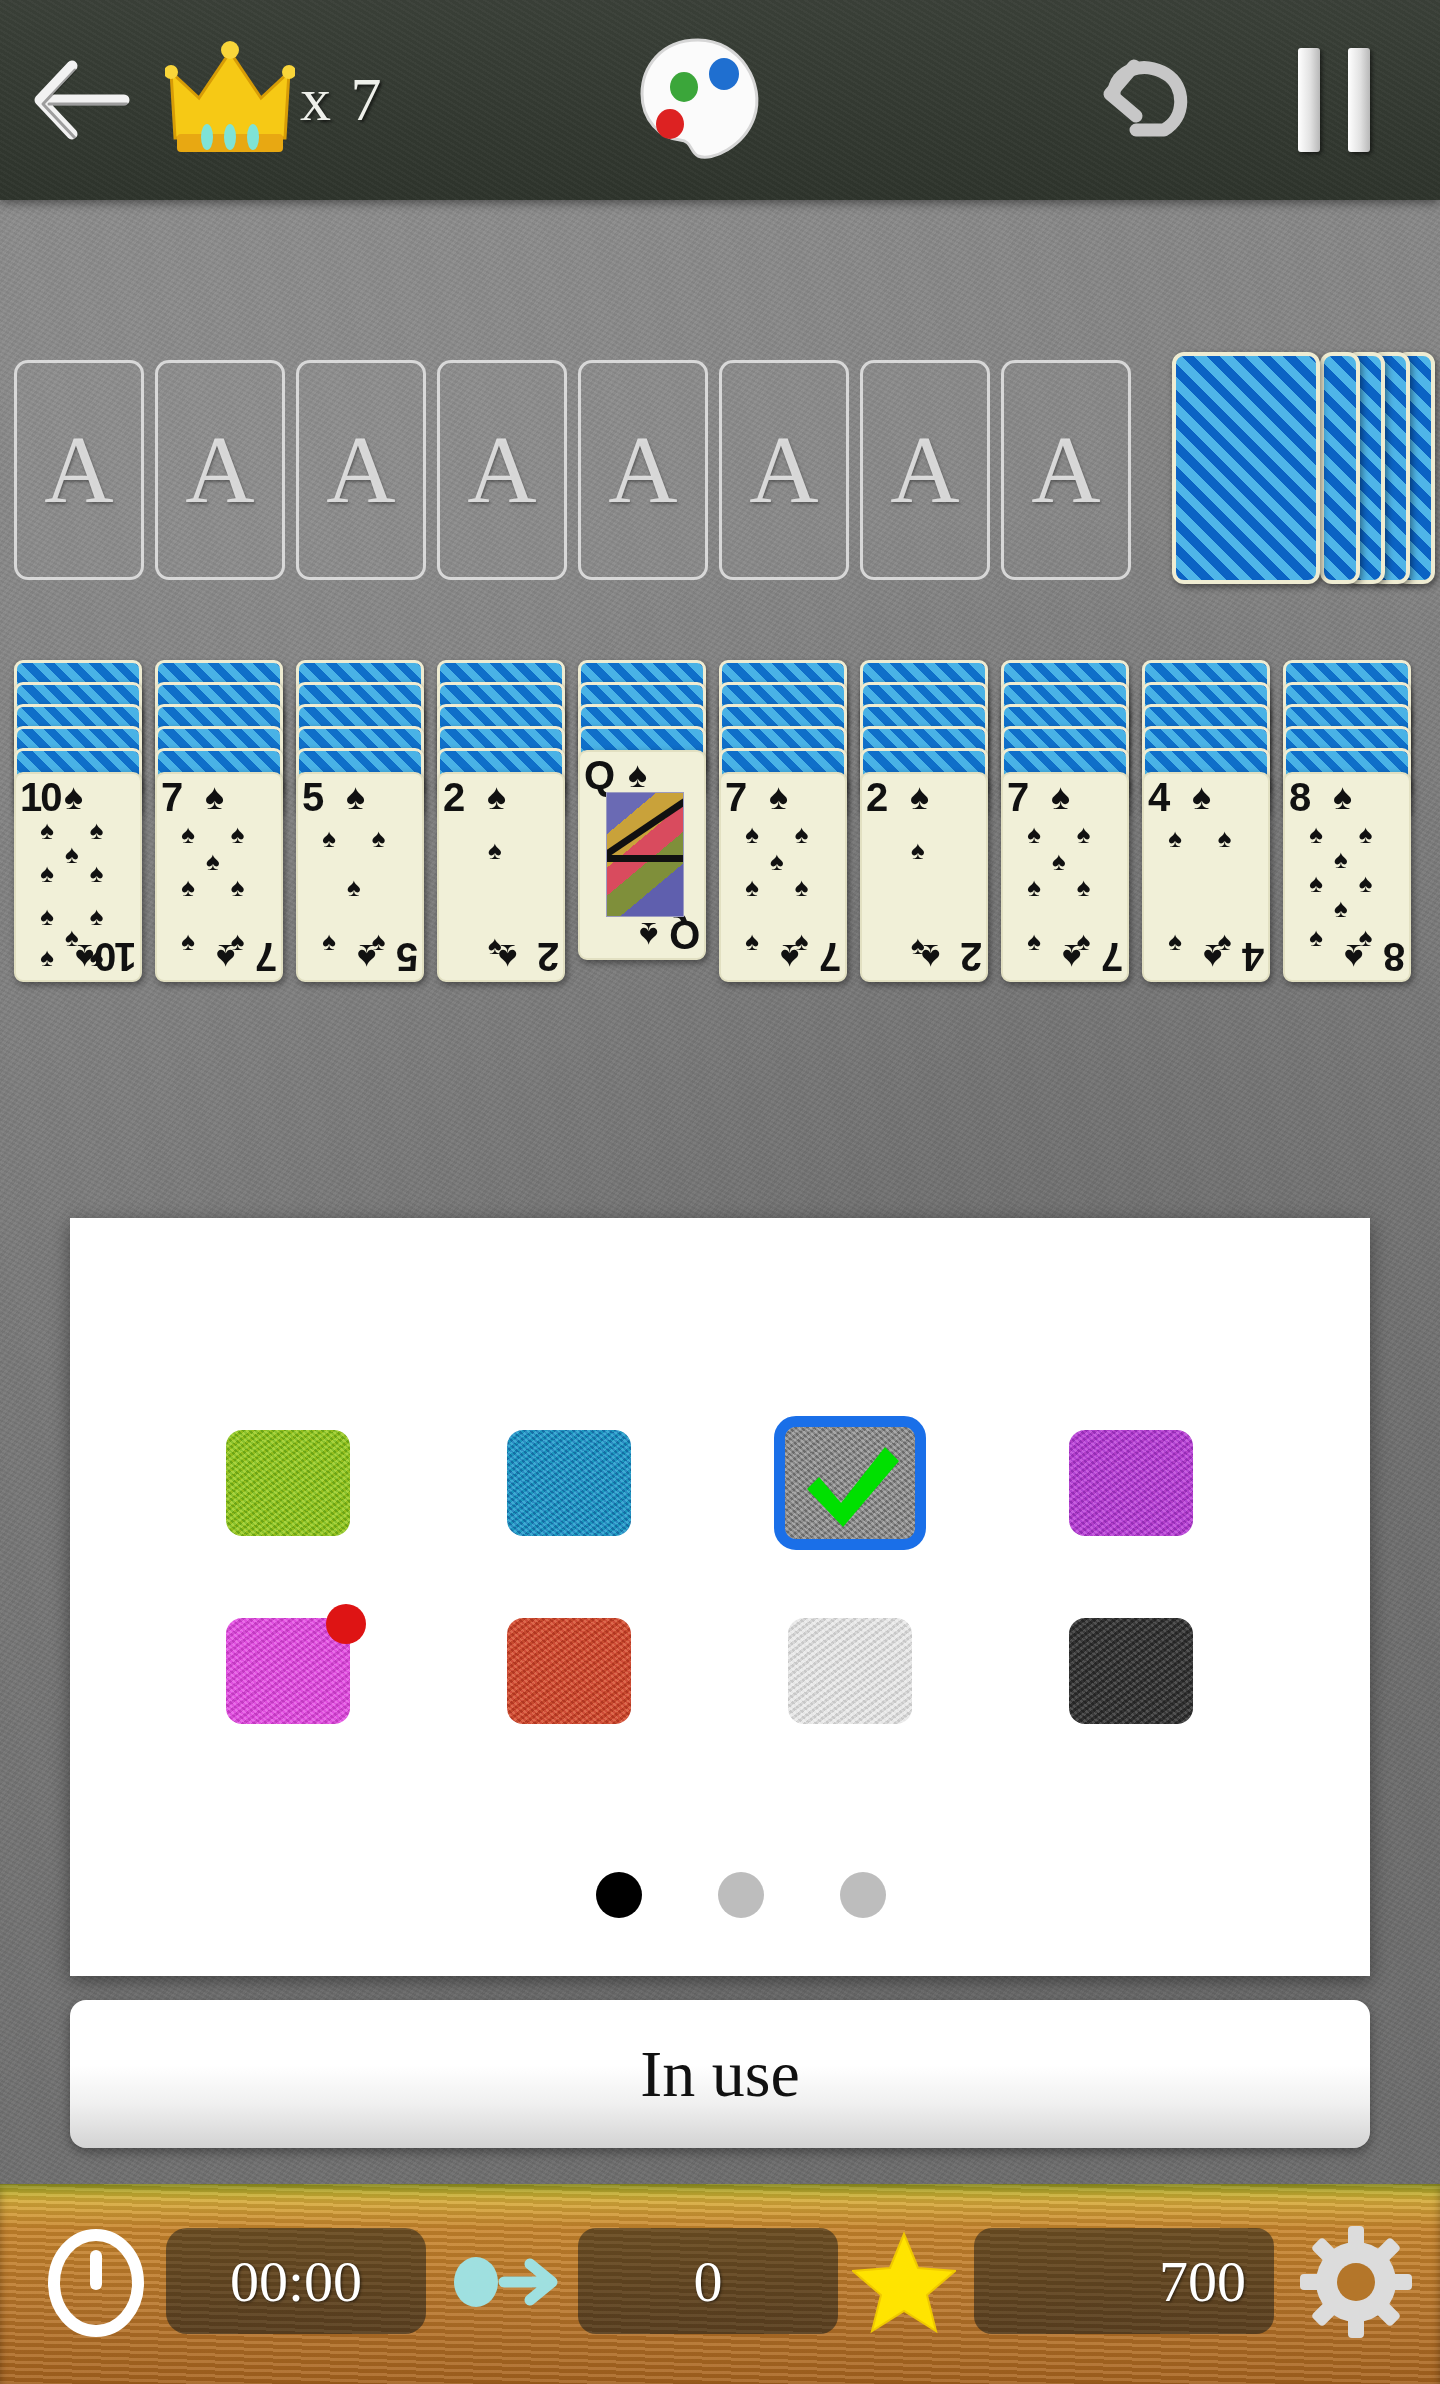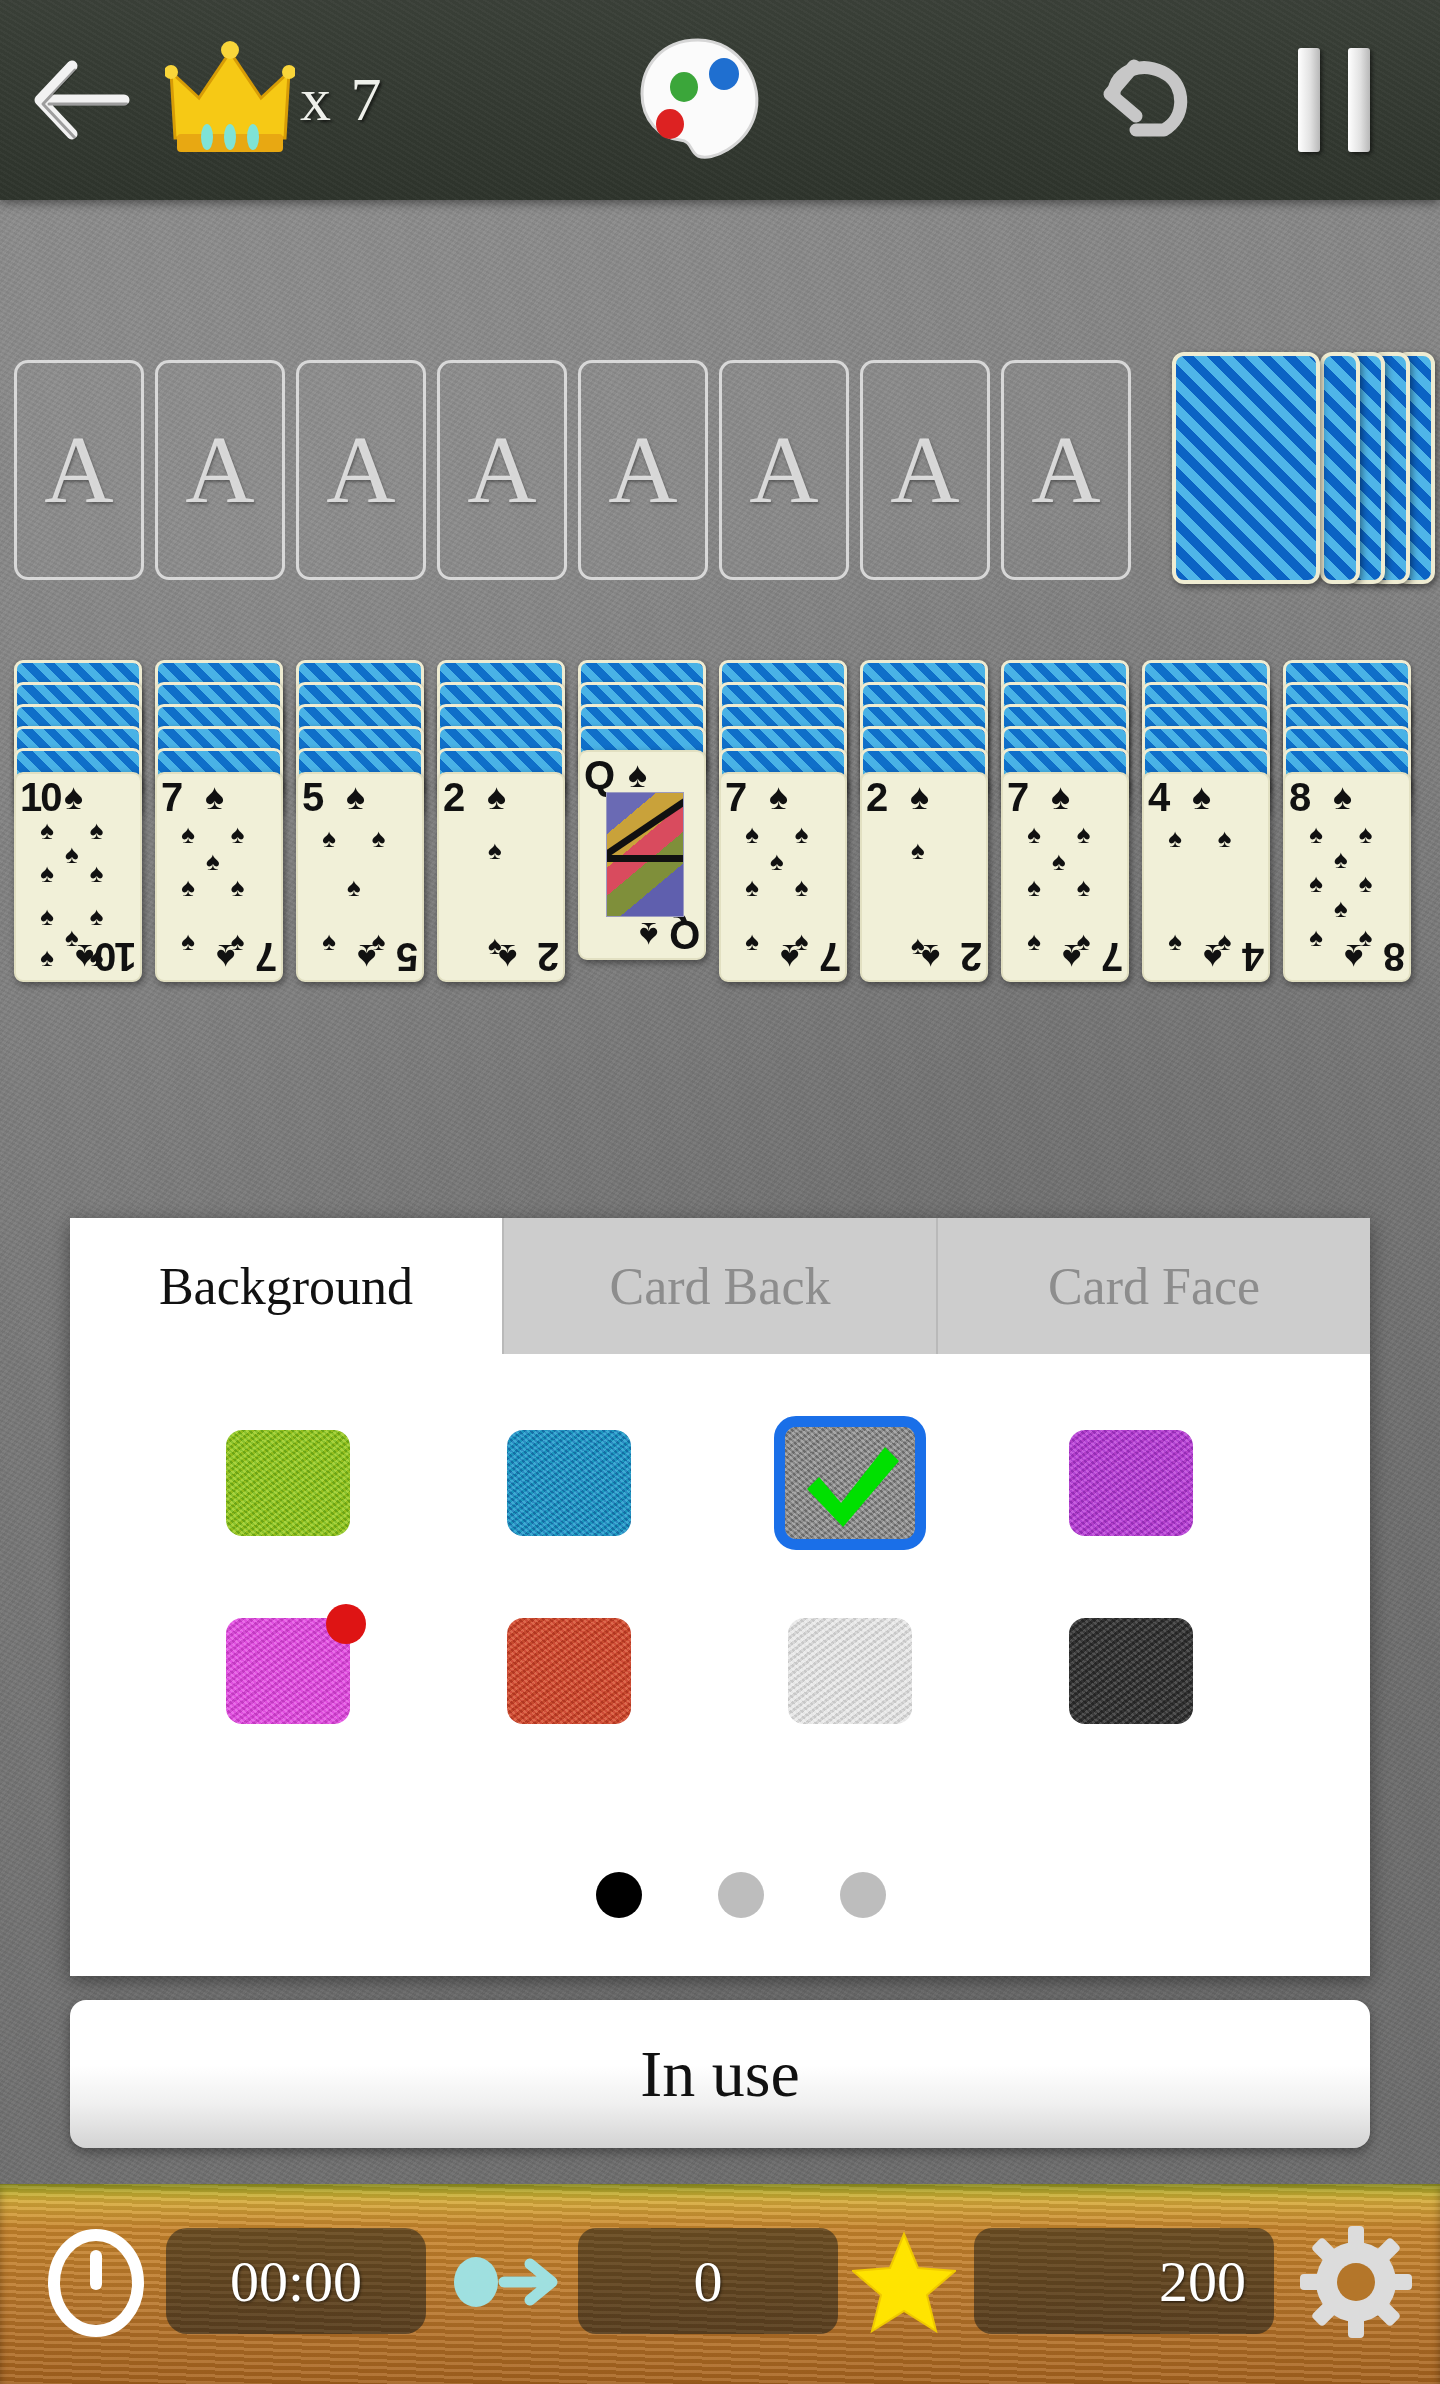--- a/index.html
+++ b/index.html
@@ -428,31 +428,20 @@
         <span class="pip" style="left: calc(30% - 13px); top: calc(38% + 18px);">♠</span>
         <span class="pip" style="left: calc(70% - 13px); top: calc(38% + 18px);">♠</span>
         <span class="pip" style="left: calc(50% - 13px); top: calc(50% + 18px);">♠</span>
         <span class="pip" style="left: calc(30% - 13px); top: calc(64% + 18px);">♠</span>
         <span class="pip" style="left: calc(70% - 13px); top: calc(64% + 18px);">♠</span>
       </div>
     </div>
   </div>
 
 <div class="panel">
-  <div class="tabs">
-      <div class="tab active">
-        <span>Background</span>
-      </div>
-      <div class="tab">
-        <span>Card Back</span>
-      </div>
-      <div class="tab">
-        <span>Card Face</span>
-      </div>
-    </div>
   <div class="swatch-area">
       <div class="sw-wrap" style="left: 156px; top: 76px;">
         <div class="sw" style="background-color: rgb(140, 196, 28);"></div>
       </div>
       <div class="sw-wrap" style="left: 437px; top: 76px;">
         <div class="sw" style="background-color: rgb(27, 143, 196);"></div>
       </div>
       <div class="sw-wrap" style="left: 718px; top: 76px;">
         <div class="sw sel" style="background-color: rgb(138, 138, 138); border-color: rgb(26, 111, 232);">
           <svg viewBox="0 0 130 112" width="130" height="112" style="position:absolute;left:0;top:0;">
@@ -512,21 +501,21 @@
     <span>0</span>
   </div>
 
   <div class="bb-icon" style="left:852px;top:46px;width:104px;height:104px;">
     <svg viewBox="0 0 104 104" width="104" height="104">
       <path d="M52 4 L66 38 L103 41 L75 65 L84 101 L52 81 L20 101 L29 65 L1 41 L38 38 Z" fill="#ffe400" stroke="#f0c900" stroke-width="2"></path>
     </svg>
   </div>
 
   <div class="pill" style="left:974px;top:44px;width:300px;justify-content:flex-end;padding-right:28px;">
-    <span>200</span>
+    <span>700</span>
   </div>
 
   <div class="bb-icon" style="left:1300px;top:42px;width:112px;height:112px;">
     <svg viewBox="0 0 112 112" width="112" height="112">
       <g fill="#dcdcdc">
         <circle cx="56" cy="56" r="40"></circle>
         <rect x="48" y="0" width="16" height="112" rx="4"></rect>
         <rect x="0" y="48" width="112" height="16" rx="4"></rect>
         <rect x="48" y="0" width="16" height="112" rx="4" transform="rotate(45 56 56)"></rect>
         <rect x="0" y="48" width="112" height="16" rx="4" transform="rotate(45 56 56)"></rect>

